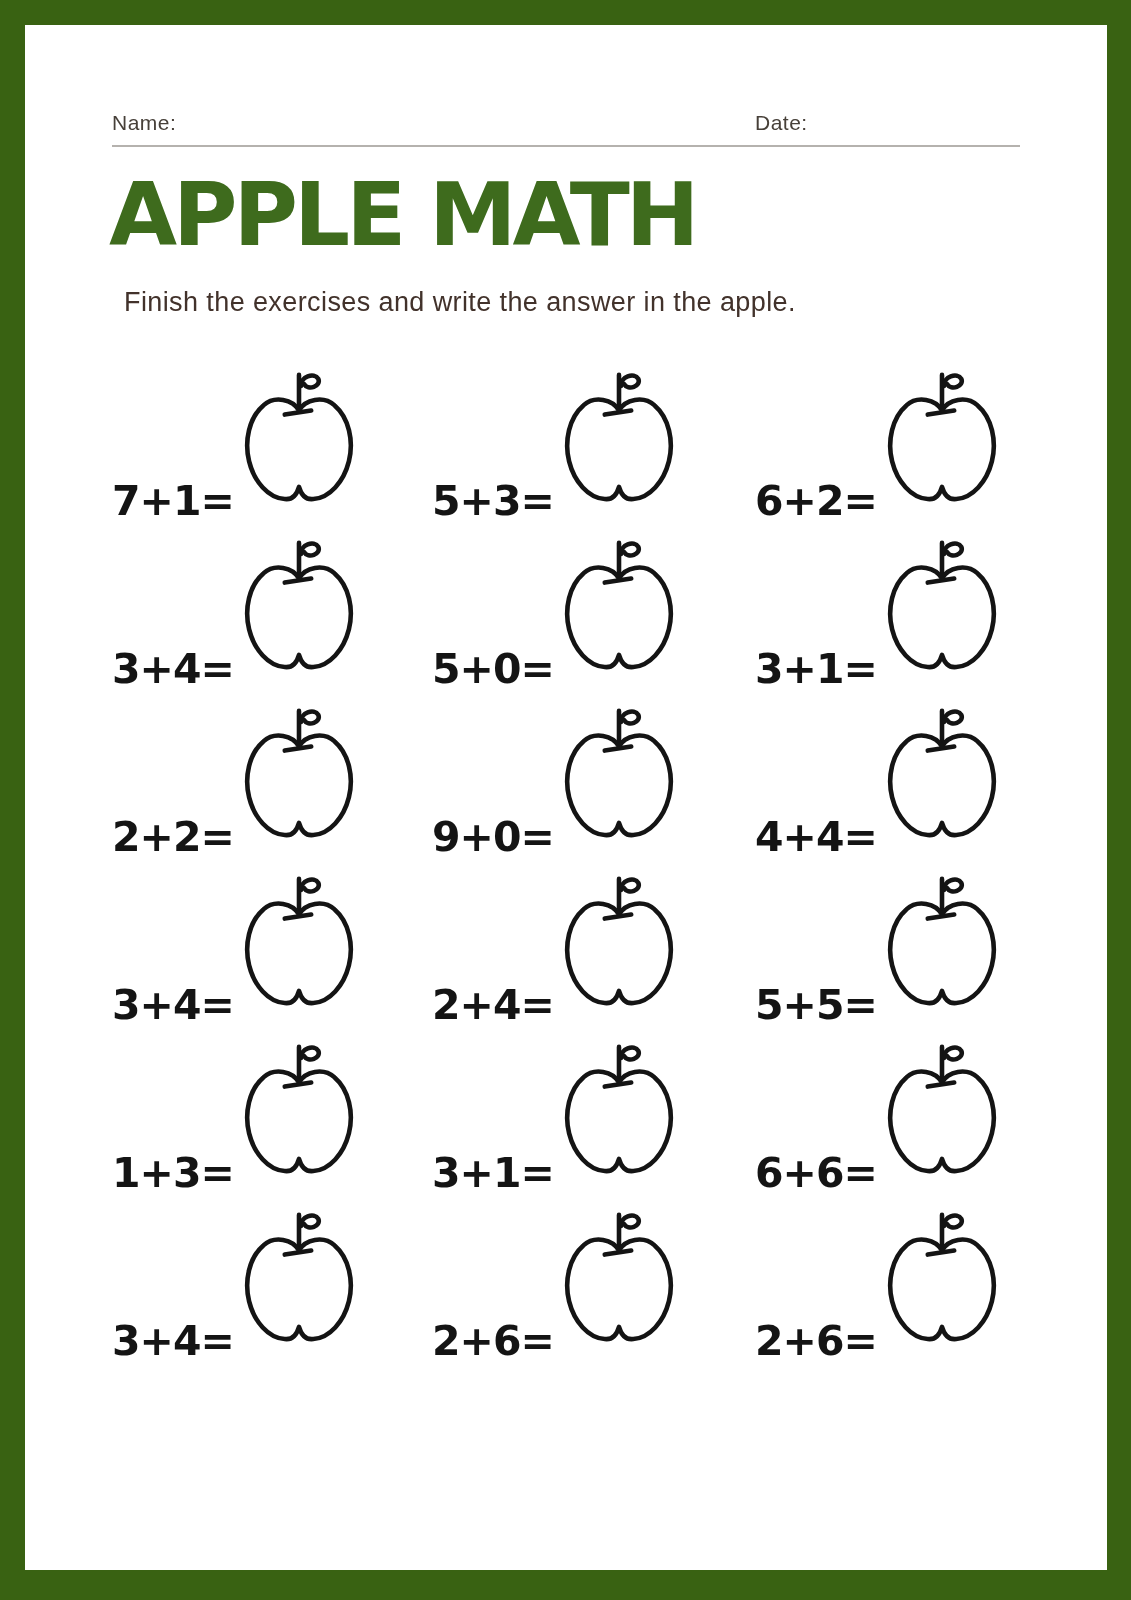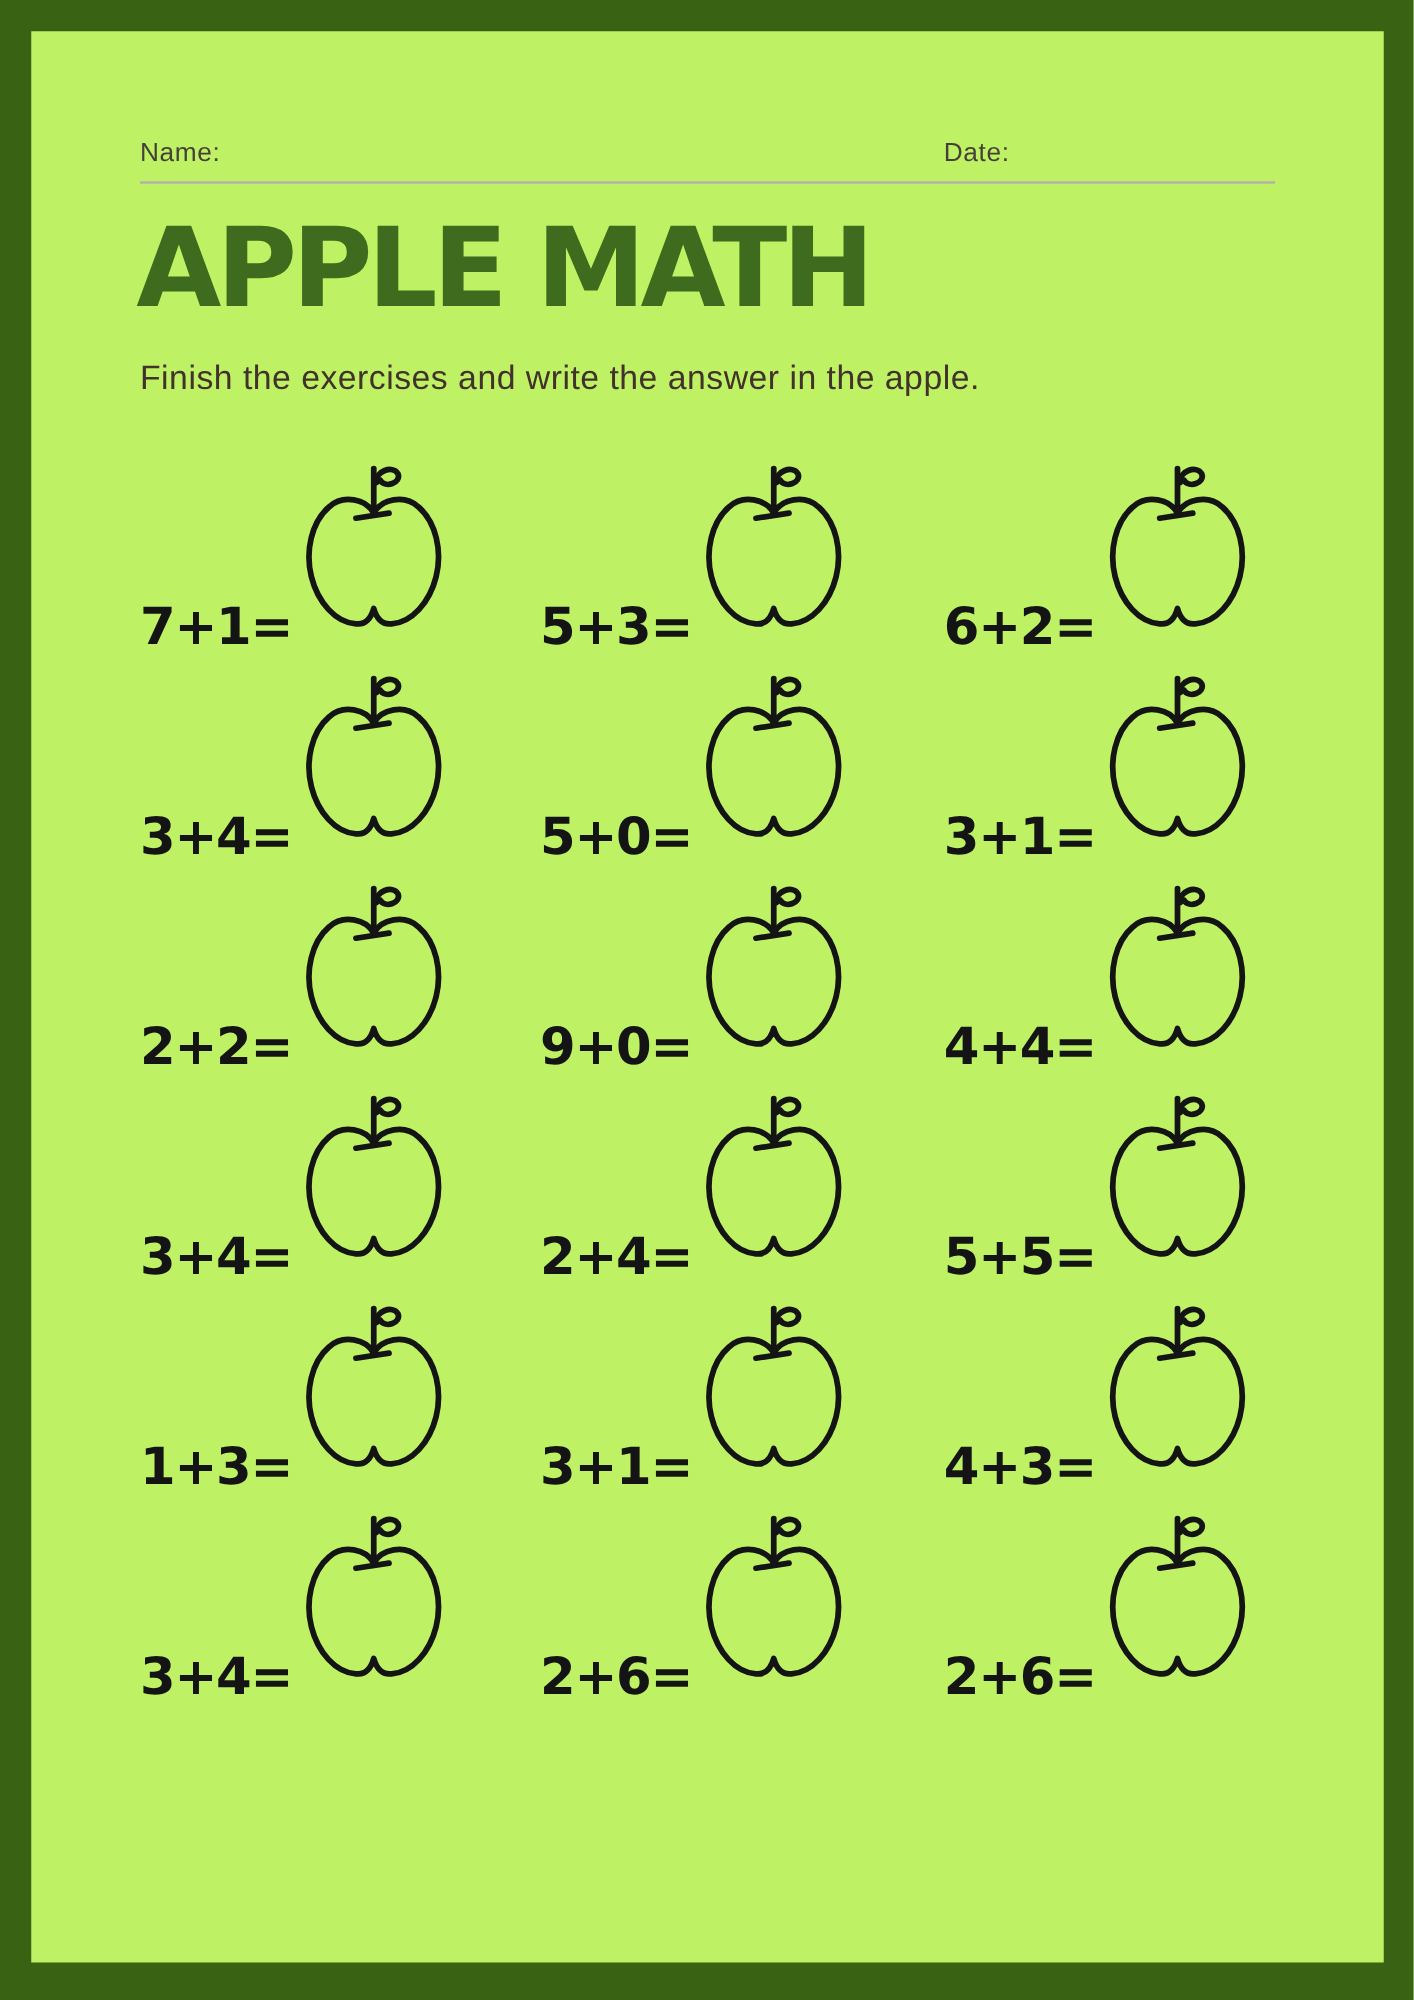--- a/index.html
+++ b/index.html
@@ -8,21 +8,21 @@
   .frame {
     width: 1131px;
     height: 1600px;
     background: #396212;
     padding: 25px 24px 30px 25px;
     font-family: "Liberation Sans", sans-serif;
   }
   .paper {
     width: 100%;
     height: 100%;
-    background: #bef264;
+    background: #ffffff;
     position: relative;
     padding: 0 0 0 0;
     overflow: hidden;
   }
 
   
   .header {
     position: absolute;
     left: 87px;
     top: 72px;
@@ -48,21 +48,21 @@
     font-family: "DejaVu Sans", sans-serif;
     font-weight: 700;
     font-size: 88px;
     line-height: 1.0;
     letter-spacing: -4px;
     color: #3e6b1d;
     white-space: nowrap;
   }
   .subtitle {
     position: absolute;
-    left: 87px;
+    left: 99px;
     top: 262px;
     font-size: 27px;
     letter-spacing: 0.4px;
     color: #42322b;
   }
 
   
   .grid {
     position: absolute;
     left: 87px;
@@ -413,21 +413,21 @@
                C 12 112, 26 128, 42 129
                C 50 130, 54 124, 56 117
                C 58 124, 62 130, 70 129
                C 86 128, 100 112, 105 92
                C 110 72, 105 49, 91 37
                C 80 27, 62 31, 56 42"></path>
     </svg>
   </div>
 
   <div class="cell">
-    <span class="eq">4+3=</span>
+    <span class="eq">6+6=</span>
     <svg class="apple" viewBox="0 0 112 140" aria-hidden="true">
 
       <path d="M 56 40 L 56 7"></path>
 
       <path d="M 58 18 C 57 9, 71 4, 75 11 C 78 18, 65 23, 61 16"></path>
 
       <path d="M 42 46 L 68 42"></path>
 
       <path d="M 56 42
                C 50 31, 32 27, 21 37

